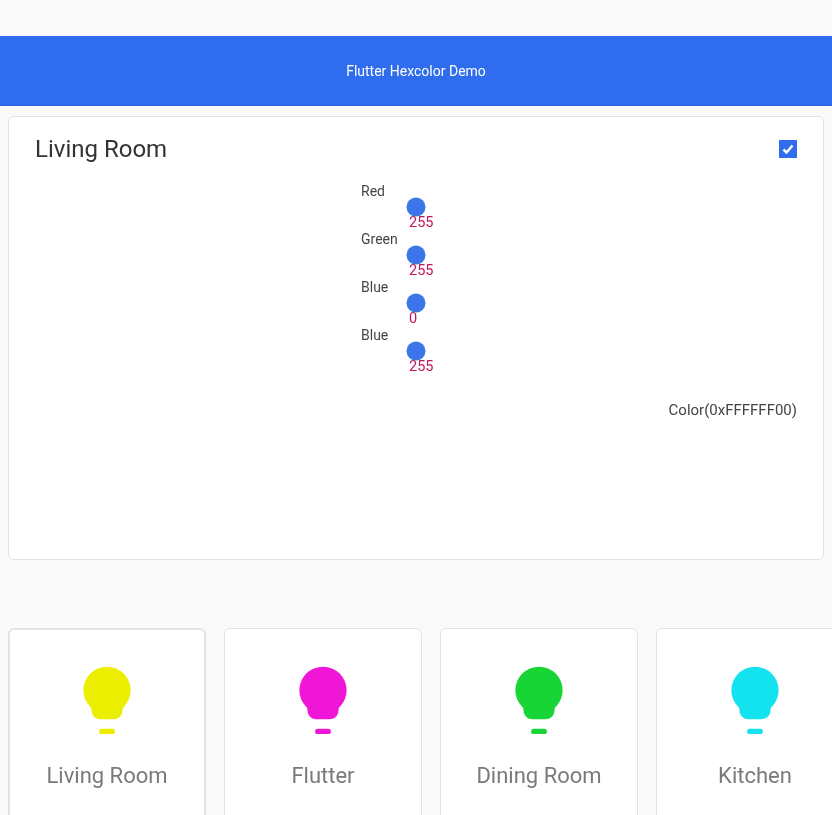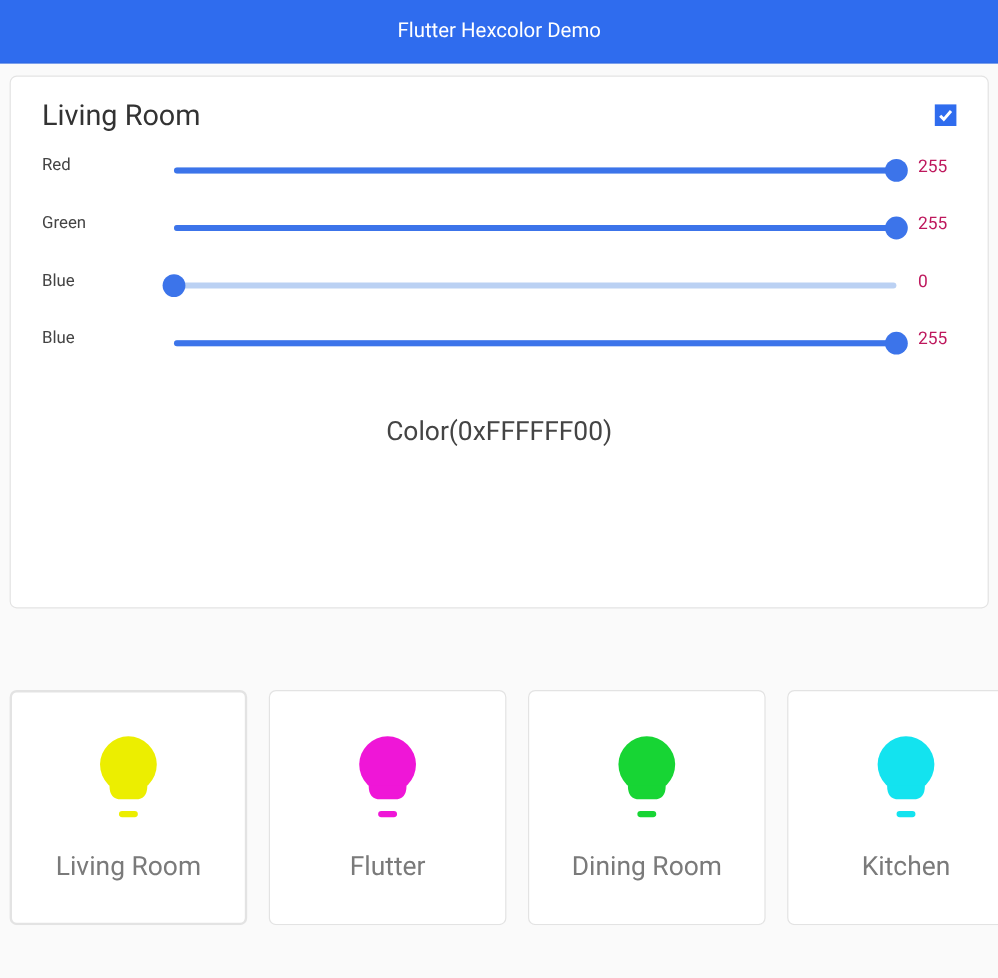--- a/index.html
+++ b/index.html
@@ -7,27 +7,28 @@
     font-family: -apple-system, BlinkMacSystemFont, "Segoe UI", Roboto, Helvetica, Arial, sans-serif;
     background: #fafafa;
     width: 832px;
     height: 815px;
     overflow: hidden;
     color: #444;
   }
   .appbar {
     background: #2f6cee;
     color: #fff;
-    height: 53px;
+    height: 70px;
     display: flex;
     align-items: center;
     justify-content: center;
-    font-size: 17px;
+    font-size: 14px;
     font-weight: 400;
     border-bottom: 1px solid rgba(0,0,0,0.06);
+    margin-top: 36px;
   }
   .card {
     background: #fff;
     margin: 10px 8px 0 8px;
     border: 1px solid #e3e3e3;
     border-radius: 6px;
     padding: 18px 26px 24px 26px;
     height: 444px;
   }
   .card-header {
@@ -50,22 +51,23 @@
     justify-content: center;
     cursor: pointer;
   }
   .checkmark {
     stroke: #fff;
     stroke-width: 2.5;
     fill: none;
   }
   .slider-row {
     display: flex;
-    align-items: flex-start;
+    align-items: center;
     height: 48px;
+    flex-direction: column;
   }
   .slider-label {
     width: 110px;
     font-size: 14px;
     color: #444;
   }
   .slider-track {
     flex: 1;
     position: relative;
     height: 24px;
@@ -100,22 +102,22 @@
     transform: translate(-50%, -50%);
   }
   .slider-value {
     width: 50px;
     text-align: left;
     padding-left: 18px;
     font-size: 14.5px;
     color: #be185d;
   }
   .color-line {
-    text-align: center;
-    font-size: 22px;
+    text-align: right;
+    font-size: 15px;
     margin-top: 26px;
     color: #444;
   }
   .room-strip {
     display: flex;
     gap: 18px;
     padding: 68px 8px 0 8px;
     overflow-x: hidden;
   }
   .room-card {

